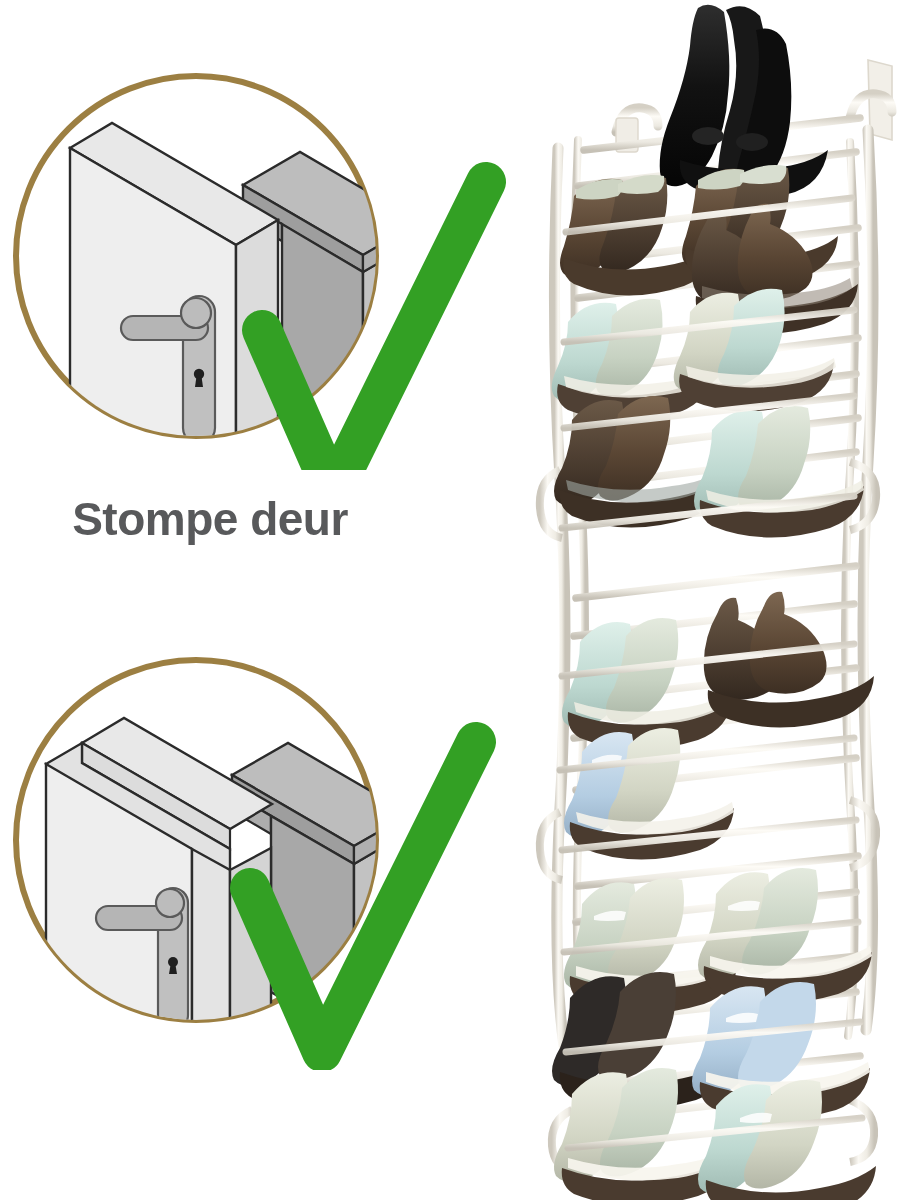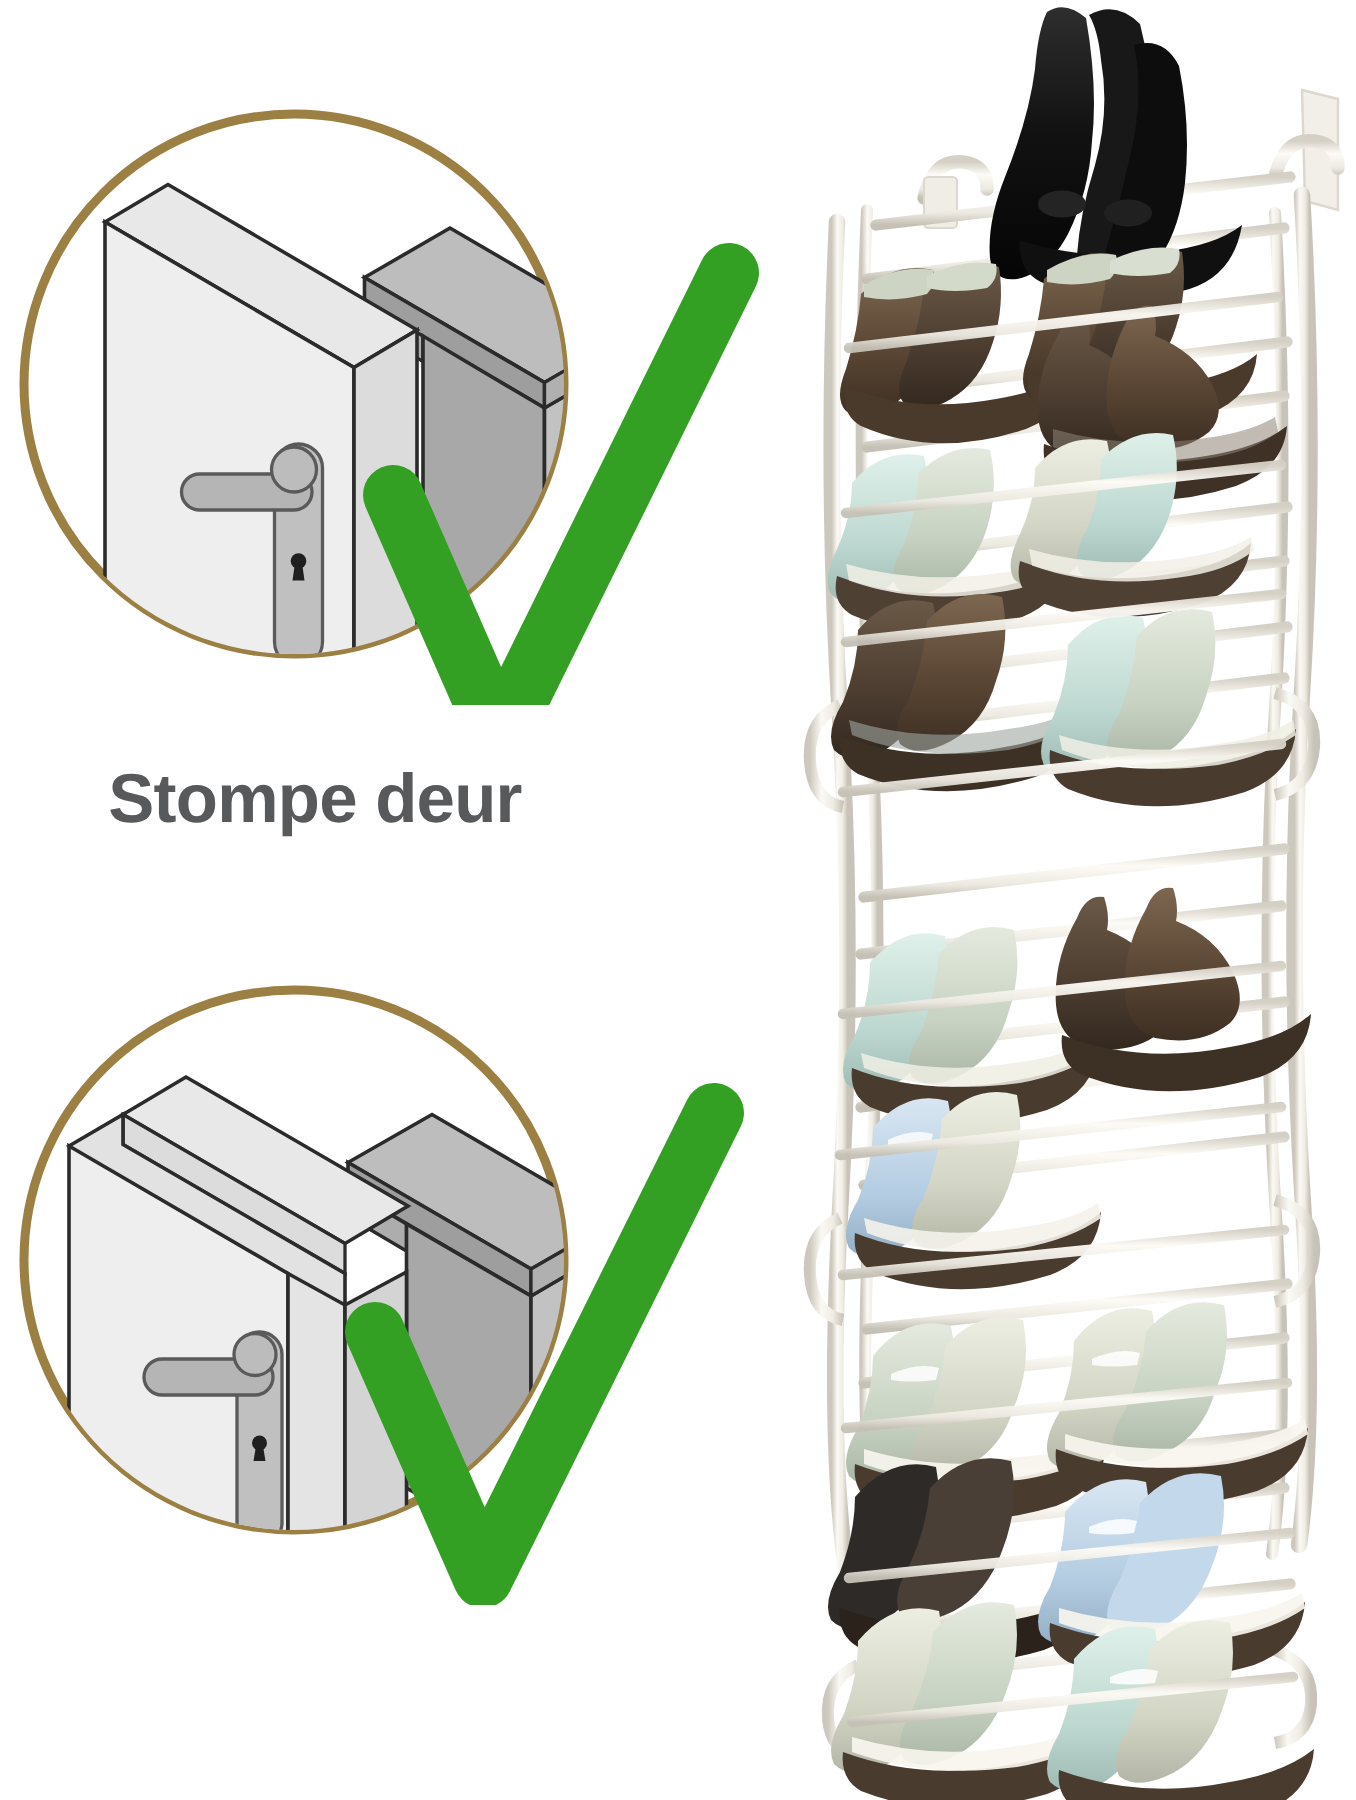--- a/index.html
+++ b/index.html
@@ -35,21 +35,21 @@
   .badge-label {
     position:absolute;
     left:0;
     width:420px;
     text-align:center;
     color:#58595b;
     line-height:1;
     white-space:nowrap;
   }
   #label-stompe {
-    top:509px;
+    top:496px;
     font-size:46px;
     font-weight:bold;
     letter-spacing:-0.5px;
   }
 
   
   #product-photo {
     position:absolute;
     left:520px; top:0;
     width:384px; height:1200px;

